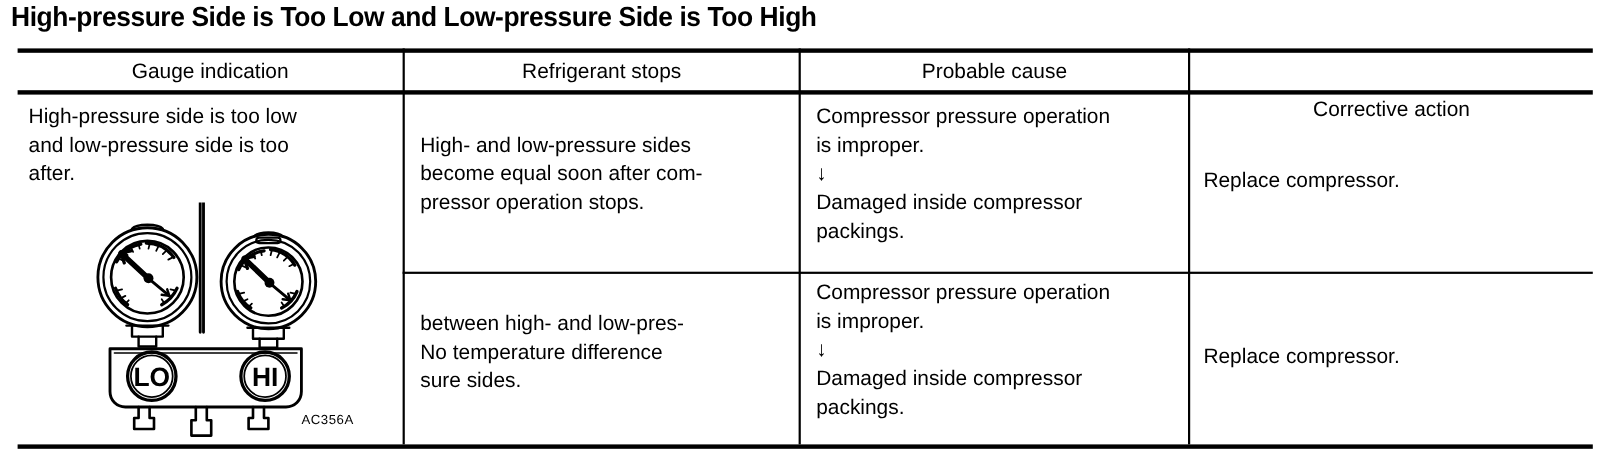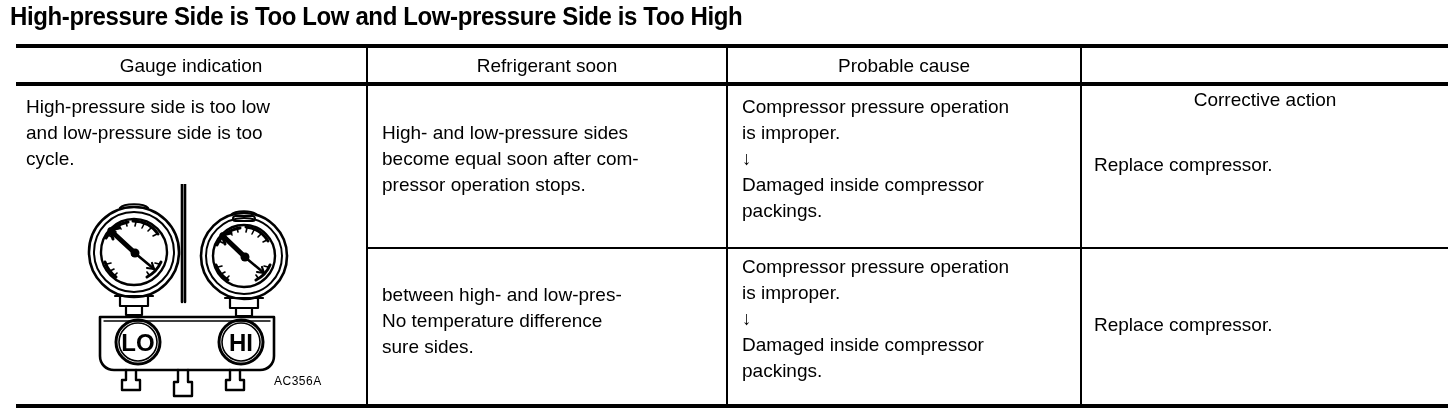--- a/index.html
+++ b/index.html
@@ -146,28 +146,28 @@
     <div class="rule-thick-top"></div>
     <div class="rule-thick-header"></div>
     <div class="rule-thick-bottom"></div>
     <div class="rule-thin-row"></div>
 
     <div class="vrule c1"></div>
     <div class="vrule c2"></div>
     <div class="vrule c3"></div>
 
     <div class="hdr h1">Gauge indication</div>
-    <div class="hdr h2">Refrigerant soon</div>
+    <div class="hdr h2">Refrigerant stops</div>
     <div class="hdr h3">Probable cause</div>
     <div class="hdr h4">Corrective action</div>
 
     <div class="cell cell-gauge-text">
       <p>High-pressure side is too low</p>
       <p>and low-pressure side is too</p>
-      <p>cycle.</p>
+      <p>after.</p>
     </div>
 
     <div class="illustration">
       <svg width="270" height="215" viewBox="0 0 270 215" xmlns="http://www.w3.org/2000/svg">
         <g fill="none" stroke="#000" stroke-width="2.2" stroke-linecap="round" stroke-linejoin="round">
 
           <g>
             <path d="M104 203 L104 40 C104 22 90 14 78 18 C70 21 67 28 68 33" stroke-width="2.6" transform="translate(0,-85)"></path>
             <path d="M107 203 L107 40 C107 19 88 10 74 15" stroke-width="2.6" transform="translate(0,-85)"></path>
           </g>

